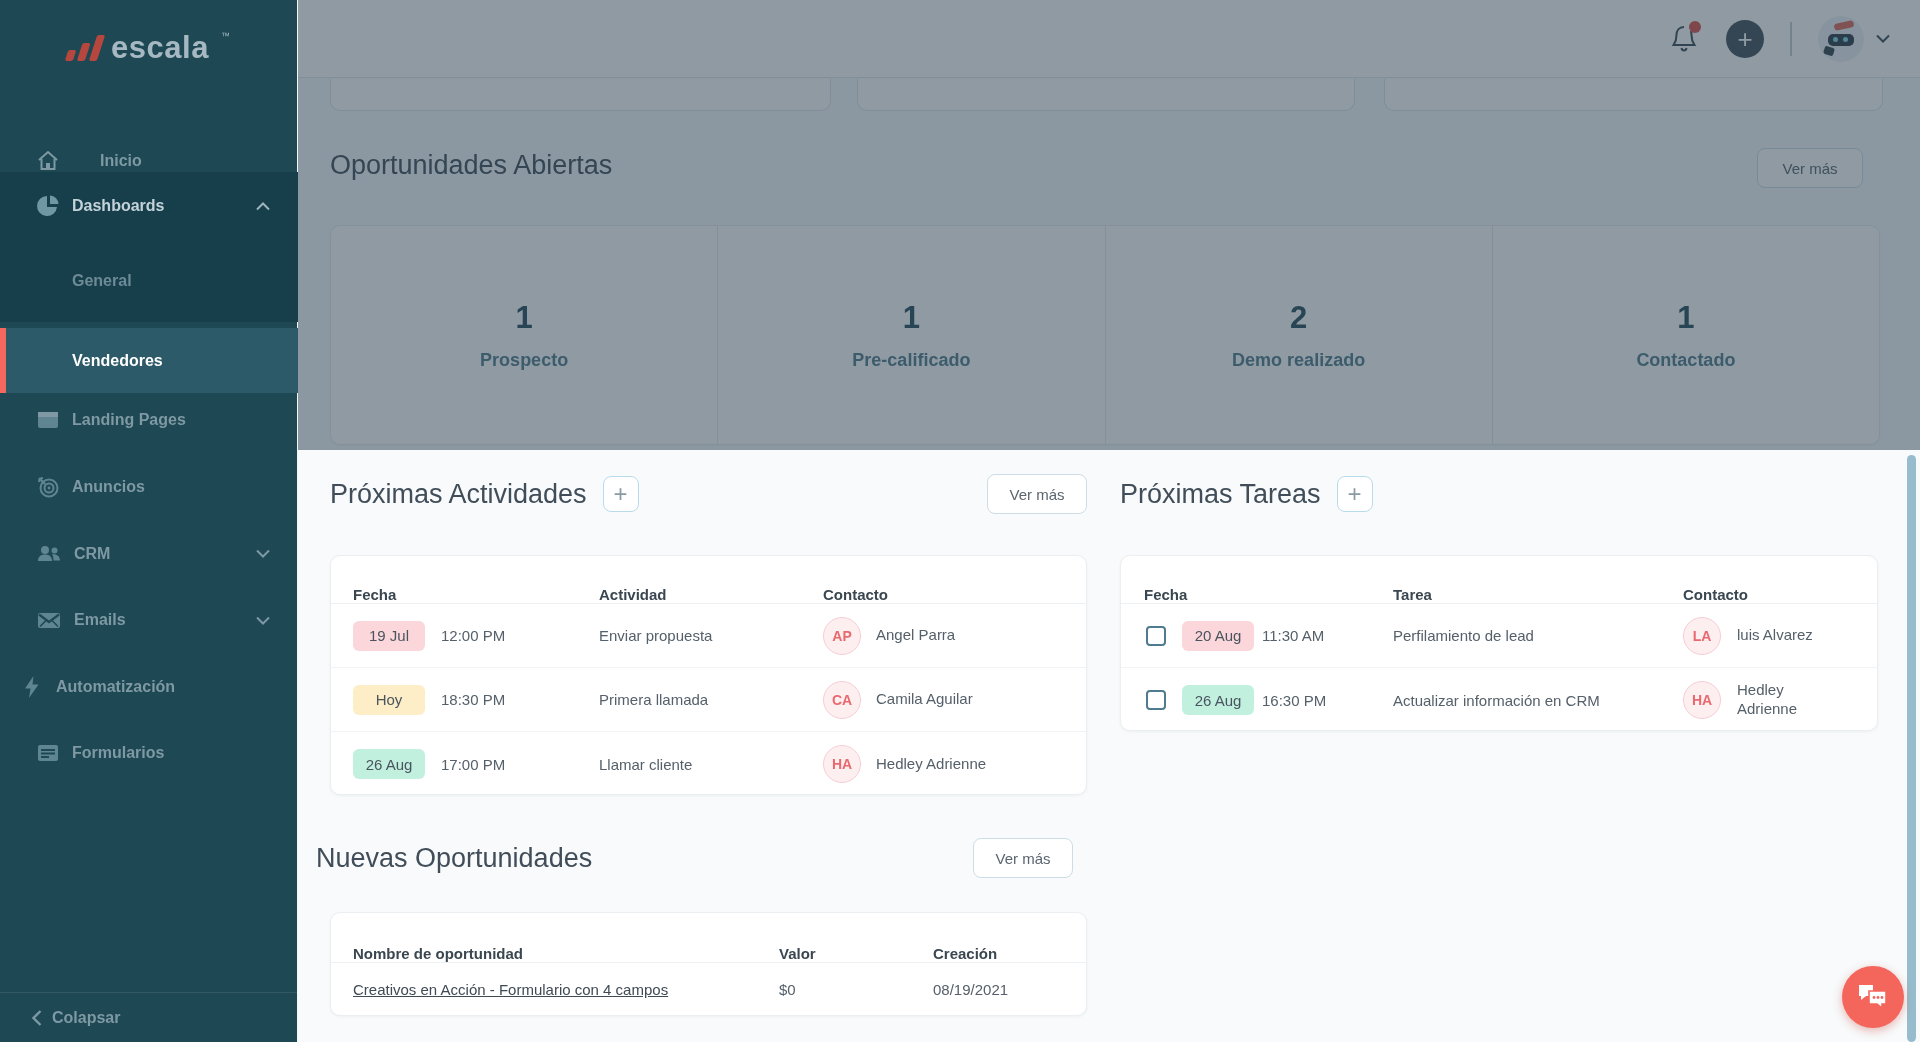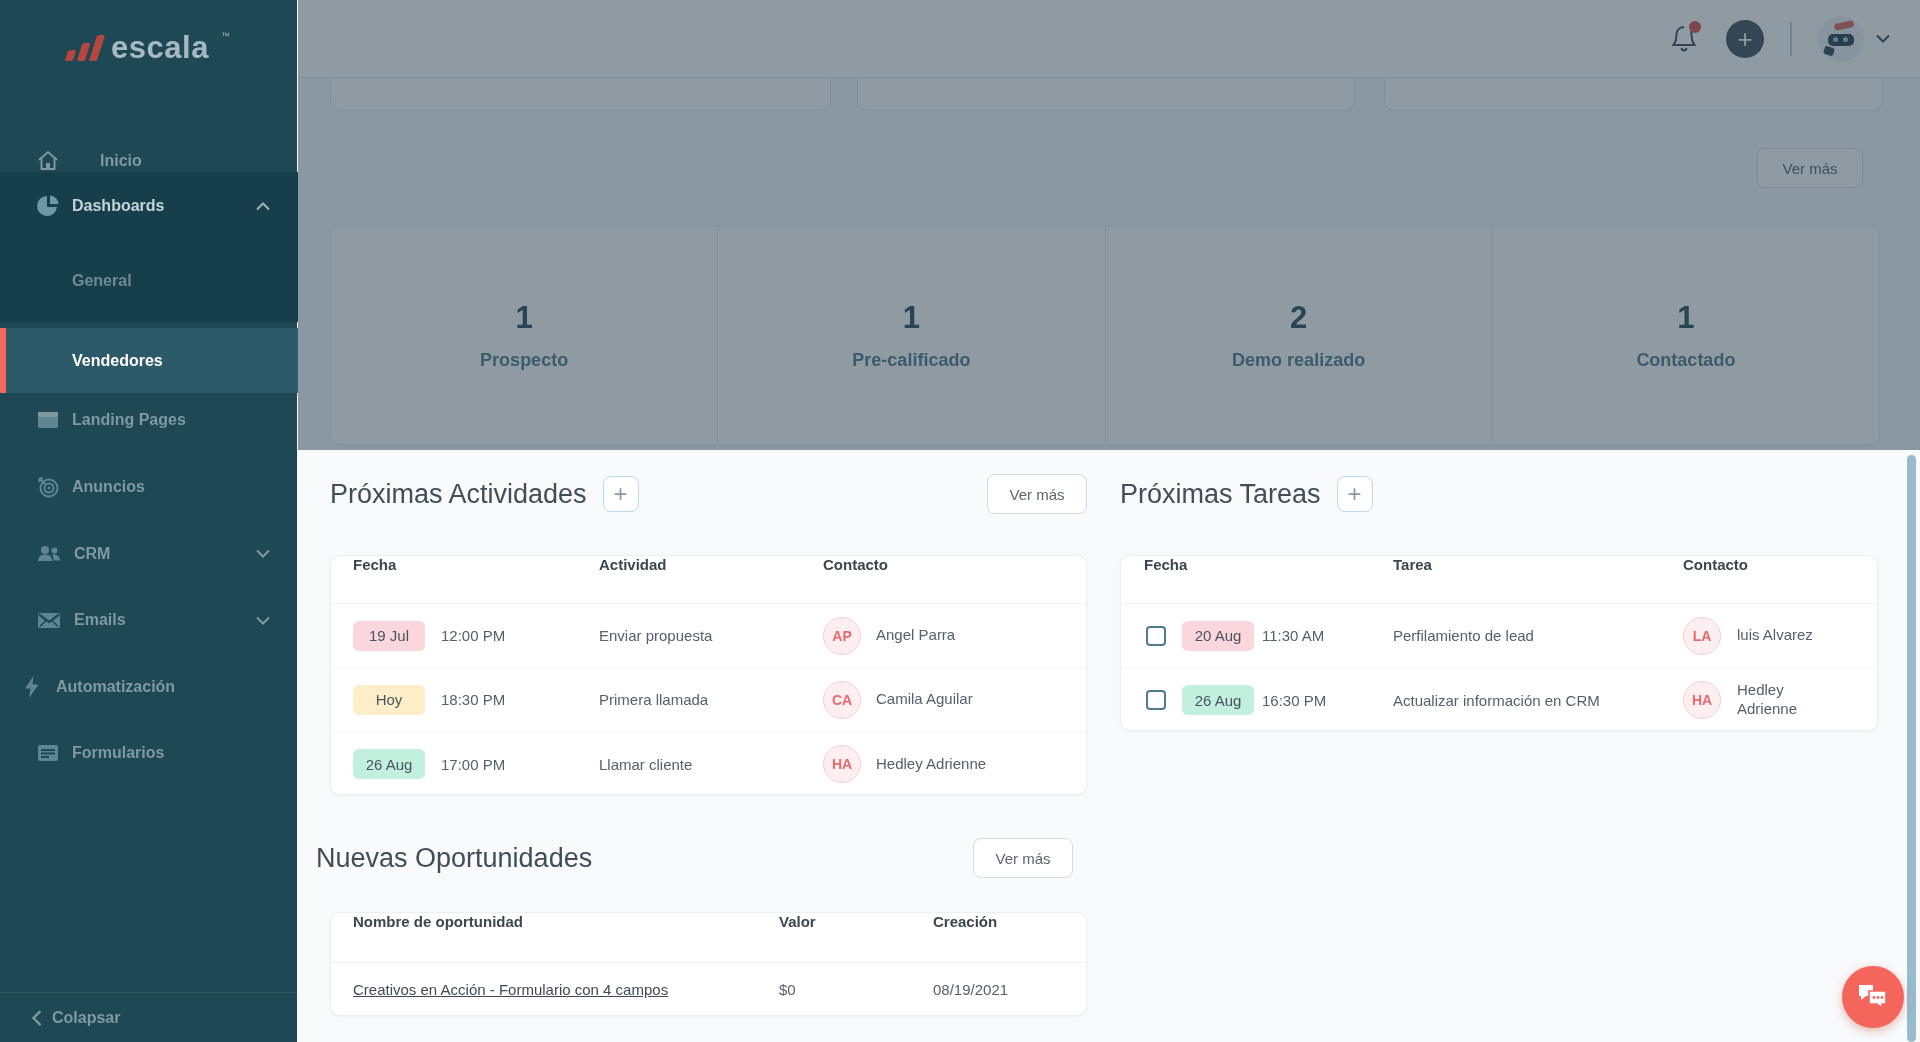--- a/index.html
+++ b/index.html
@@ -73,21 +73,21 @@
   
   .sec-head { position:absolute; display:flex; align-items:center; height:44px; }
   .sec-head .section-title-inline { font-size:27px; font-weight:400; color:#414e59; }
   .plus-btn { width:36px; height:36px; margin-left:16px; border:1px solid #b9dcec; border-radius:8px; background:#ffffff;
               color:#8a9aa3; font-size:24px; line-height:1; display:flex; align-items:center; justify-content:center; cursor:pointer; }
   .sec-head .vermas-inline { margin-left:auto; width:100px; height:40px; background:#ffffff; border:1px solid #ccdde6;
                 border-radius:8px; color:#5a656e; font-size:15px; display:flex; align-items:center; justify-content:center; cursor:pointer; }
 
   .table-card { position:absolute; background:#ffffff; border:1px solid #eceff2; border-radius:10px;
                 box-shadow:0 1px 3px rgba(40,60,70,0.05); overflow:hidden; }
-  .thead { display:flex; align-items:flex-start; height:48px; border-bottom:1px solid #eef1f3;
+  .thead { display:flex; align-items:flex-end; height:48px; border-bottom:1px solid #eef1f3;
            font-size:15px; font-weight:700; color:#3a4750; }
   .trow { display:flex; align-items:center; height:64px; border-bottom:1px solid #f1f3f5; font-size:15px; color:#55606a; }
   .trow:last-child { border-bottom:none; }
 
   .act-slotA { width:268px; padding-left:22px; display:flex; align-items:center; }
   .act-slotB { width:221px; }
   .act-slotC { flex:1; display:flex; align-items:center; padding-left:3px; gap:15px; }
 
   .badge { display:inline-flex; align-items:center; justify-content:center; min-width:72px; height:30px;
            border-radius:6px; padding:0 10px; font-size:15px; color:#4a545e; }
@@ -261,20 +261,21 @@
         <svg width="14" height="9" viewBox="0 0 14 9" fill="none" stroke="#3d4b55" stroke-width="2">
             <path d="M1 1.5 L7 7.5 L13 1.5"></path>
           </svg>
       </div>
     </div>
 
     <div class="pcard" style="left:32px;  width:501px;"></div>
     <div class="pcard" style="left:559px; width:498px;"></div>
     <div class="pcard" style="left:1086px;width:499px;"></div>
 
+    <h2 class="section-title" style="left:32px; top:150px;">Oportunidades Abiertas</h2>
     <div class="vermas-btn" style="left:1459px; top:148px;">Ver más</div>
 
     <div class="stats-card">
       <div class="stat-col">
         <div class="stat-value">1</div>
         <div class="stat-label">Prospecto</div>
       </div>
       <div class="stat-col">
         <div class="stat-value">1</div>
         <div class="stat-label">Pre-calificado</div>

